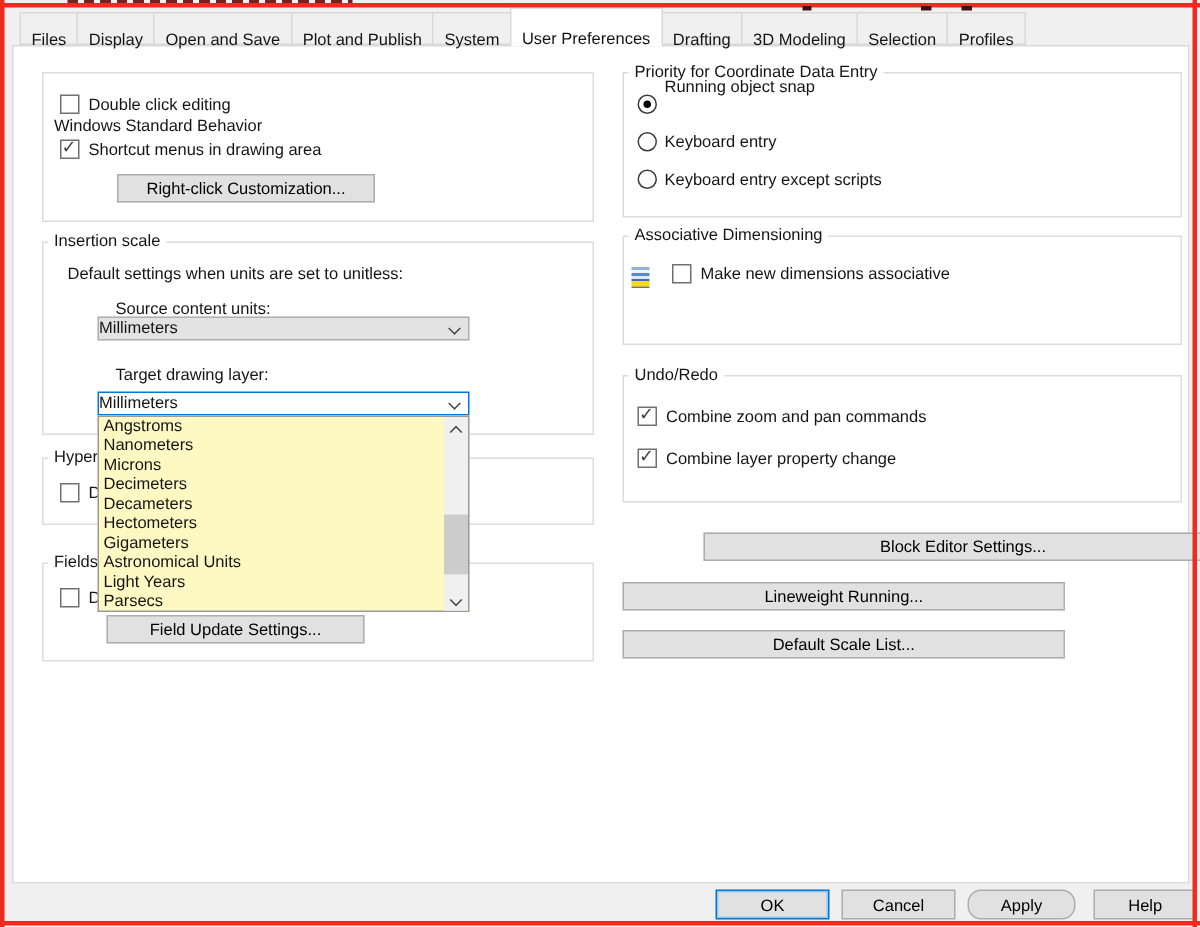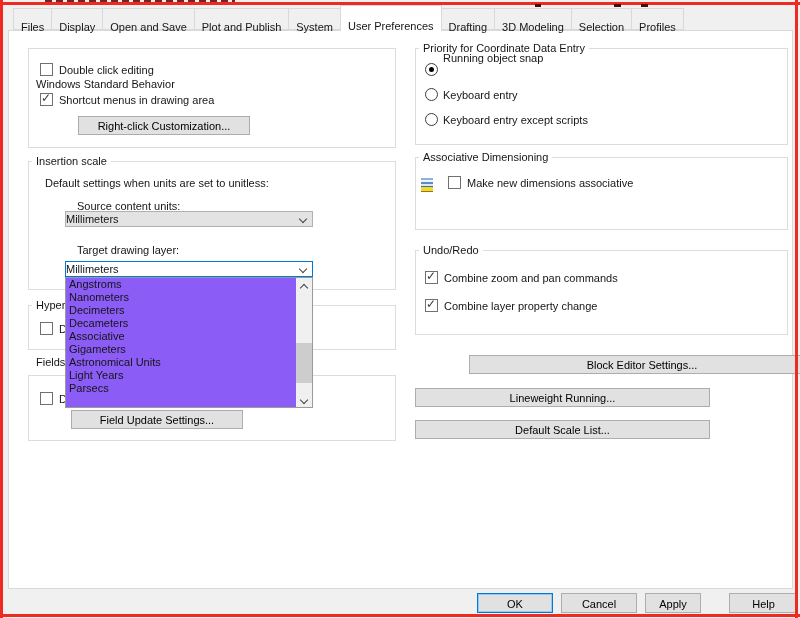--- a/index.html
+++ b/index.html
@@ -30,21 +30,21 @@
         text-align:center;line-height:17px;z-index:2;font-family:"Liberation Sans",sans-serif;font-size:11px;}
   .wbtn.focus{border:1px solid #0078d7;box-shadow:inset 0 0 0 1px #9ac7ec;}
   
   .combo{position:absolute;height:16px;width:248px;box-sizing:border-box;background:#e3e3e3;
          border:1px solid #b0b0b0;line-height:14px;z-index:2;}
   .combo.open{background:#fff;border:1px solid #0078d7;z-index:6;}
   .chev{position:absolute;right:6px;top:4px;width:5px;height:5px;border-right:1px solid #444;
         border-bottom:1px solid #444;transform:rotate(45deg);}
   .chevup{transform:rotate(225deg);top:7px;}
   
-  .ddl{position:absolute;left:65px;top:277px;width:248px;height:131px;background:#8b5cf6;
+  .ddl{position:absolute;left:65px;top:277px;width:248px;height:131px;background:#fef9c3;
        border:1px solid #9a9a9a;box-sizing:border-box;z-index:6;}
   .ddl .opt{height:13px;line-height:13px;padding-left:3px;white-space:nowrap;}
   .sbar{position:absolute;right:0;top:0;width:16px;height:129px;background:#f0f0f0;}
   .sbtn{position:absolute;left:0;width:16px;height:15px;background:#f0f0f0;}
   .sbtn .chev{right:5px;}
   .sthumb{position:absolute;left:0;top:65px;width:16px;height:40px;background:#cdcdcd;}
   
   .dimicon{position:absolute;left:421px;top:178px;width:12px;height:14px;z-index:2;
     background:linear-gradient(180deg,#8fb2d9 0 2px,#eef4fb 2px 4px,#5d8cc0 4px 6px,#dde9f6 6px 8px,#3b6ea5 8px 9px,#f5d928 9px 14px);
     border-bottom:1px solid #8a7a20;box-sizing:border-box;}
@@ -95,31 +95,32 @@
     <span>Millimeters</span>
     <span class="chev"></span>
   </div>
 
   <div class="gb" style="left:28px;top:305px;width:368px;height:45px;"></div>
   <div class="gl" style="left:32px;top:299px;">Hyperlink</div>
   <div class="cbx" style="left:40px;top:322px;"></div>
   <div class="txt" style="left:59px;top:323px;">Di</div>
 
   <div class="gb" style="left:28px;top:375px;width:368px;height:66px;"></div>
-  <div class="gl" style="left:32px;top:356px;">Fields</div>
+  <div class="gl" style="left:32px;top:369px;">Fields</div>
   <div class="cbx" style="left:40px;top:392px;"></div>
   <div class="txt" style="left:59px;top:393px;">Di</div>
   <button class="wbtn" style="left:71px;top:410px;width:172px;height:19px;">Field Update Settings...</button>
 
   <div class="ddl">
     <div class="opt">Angstroms</div>
     <div class="opt">Nanometers</div>
+    <div class="opt">Microns</div>
     <div class="opt">Decimeters</div>
     <div class="opt">Decameters</div>
-    <div class="opt">Associative</div>
+    <div class="opt">Hectometers</div>
     <div class="opt">Gigameters</div>
     <div class="opt">Astronomical Units</div>
     <div class="opt">Light Years</div>
     <div class="opt">Parsecs</div>
     <div class="sbar">
       <div class="sbtn" style="top:0;">
           <span class="chev chevup"></span>
         </div>
       <div class="sthumb"></div>
       <div class="sbtn" style="bottom:0;">
@@ -155,21 +156,21 @@
       <span class="ck">✓</span>
     </div>
   <div class="txt" style="left:444px;top:300px;">Combine layer property change</div>
 
   <button class="wbtn" style="left:426px;top:355px;width:346px;height:19px;margin-left:43px;">Block Editor Settings...</button>
   <button class="wbtn" style="left:415px;top:388px;width:295px;height:19px;">Lineweight Running...</button>
   <button class="wbtn" style="left:415px;top:420px;width:295px;height:19px;">Default Scale List...</button>
 
   <button class="wbtn focus" style="left:477px;top:593px;width:76px;height:20px;line-height:18px;">OK</button>
   <button class="wbtn" style="left:561px;top:593px;width:76px;height:20px;line-height:18px;">Cancel</button>
-  <button class="wbtn" style="left:645px;top:593px;width:56px;height:20px;line-height:18px;">Apply</button>
+  <button class="wbtn" style="left:645px;top:593px;width:72px;height:20px;line-height:18px;border-radius:9px;">Apply</button>
   <button class="wbtn" style="left:729px;top:593px;width:69px;height:20px;line-height:18px;">Help</button>
 
   <div class="red" style="left:0;top:2px;width:800px;height:3px;"></div>
   <div class="red" style="left:0;top:0;width:3px;height:618px;"></div>
   <div class="red" style="left:0;top:614px;width:800px;height:3px;"></div>
   <div class="red" style="left:795px;top:0;width:3px;height:618px;"></div>
 
   <div class="remnant" style="left:45px;top:0;width:190px;height:2px;background:repeating-linear-gradient(90deg,#7a1f24 0 7px,rgba(0,0,0,0) 7px 11px);"></div>
   <div class="remnant" style="left:535px;top:4px;width:6px;height:3px;background:#431012;"></div>
   <div class="remnant" style="left:614px;top:4px;width:7px;height:3px;background:#431012;"></div>

